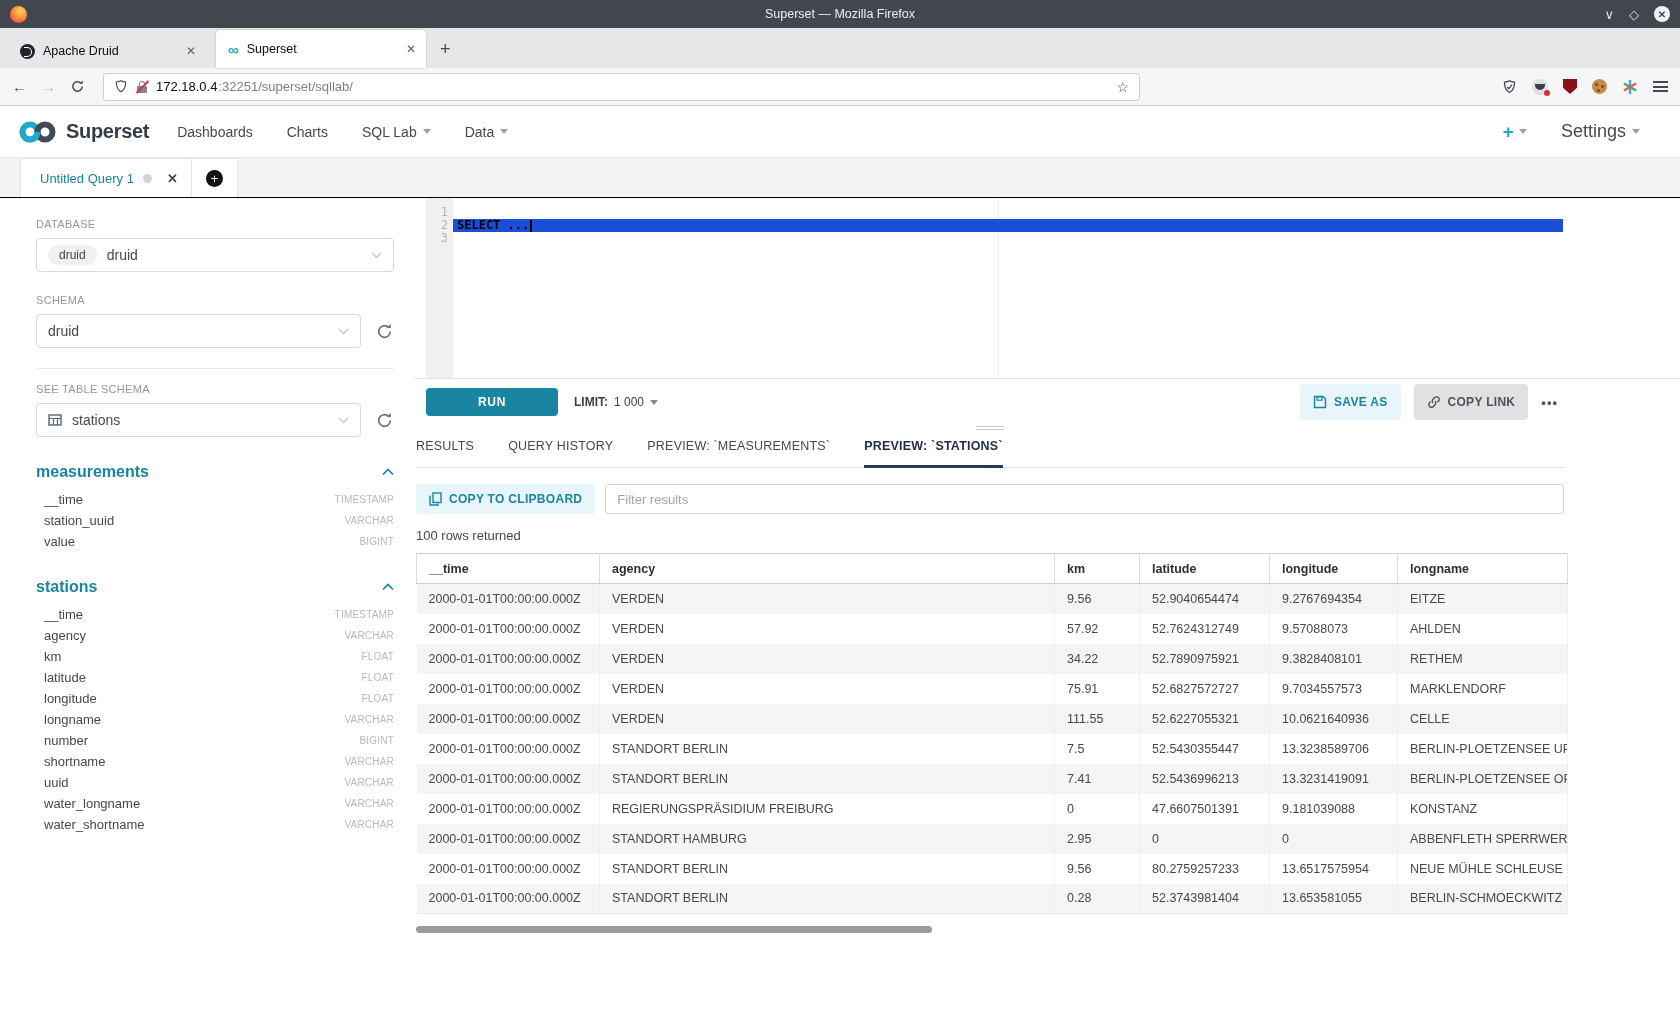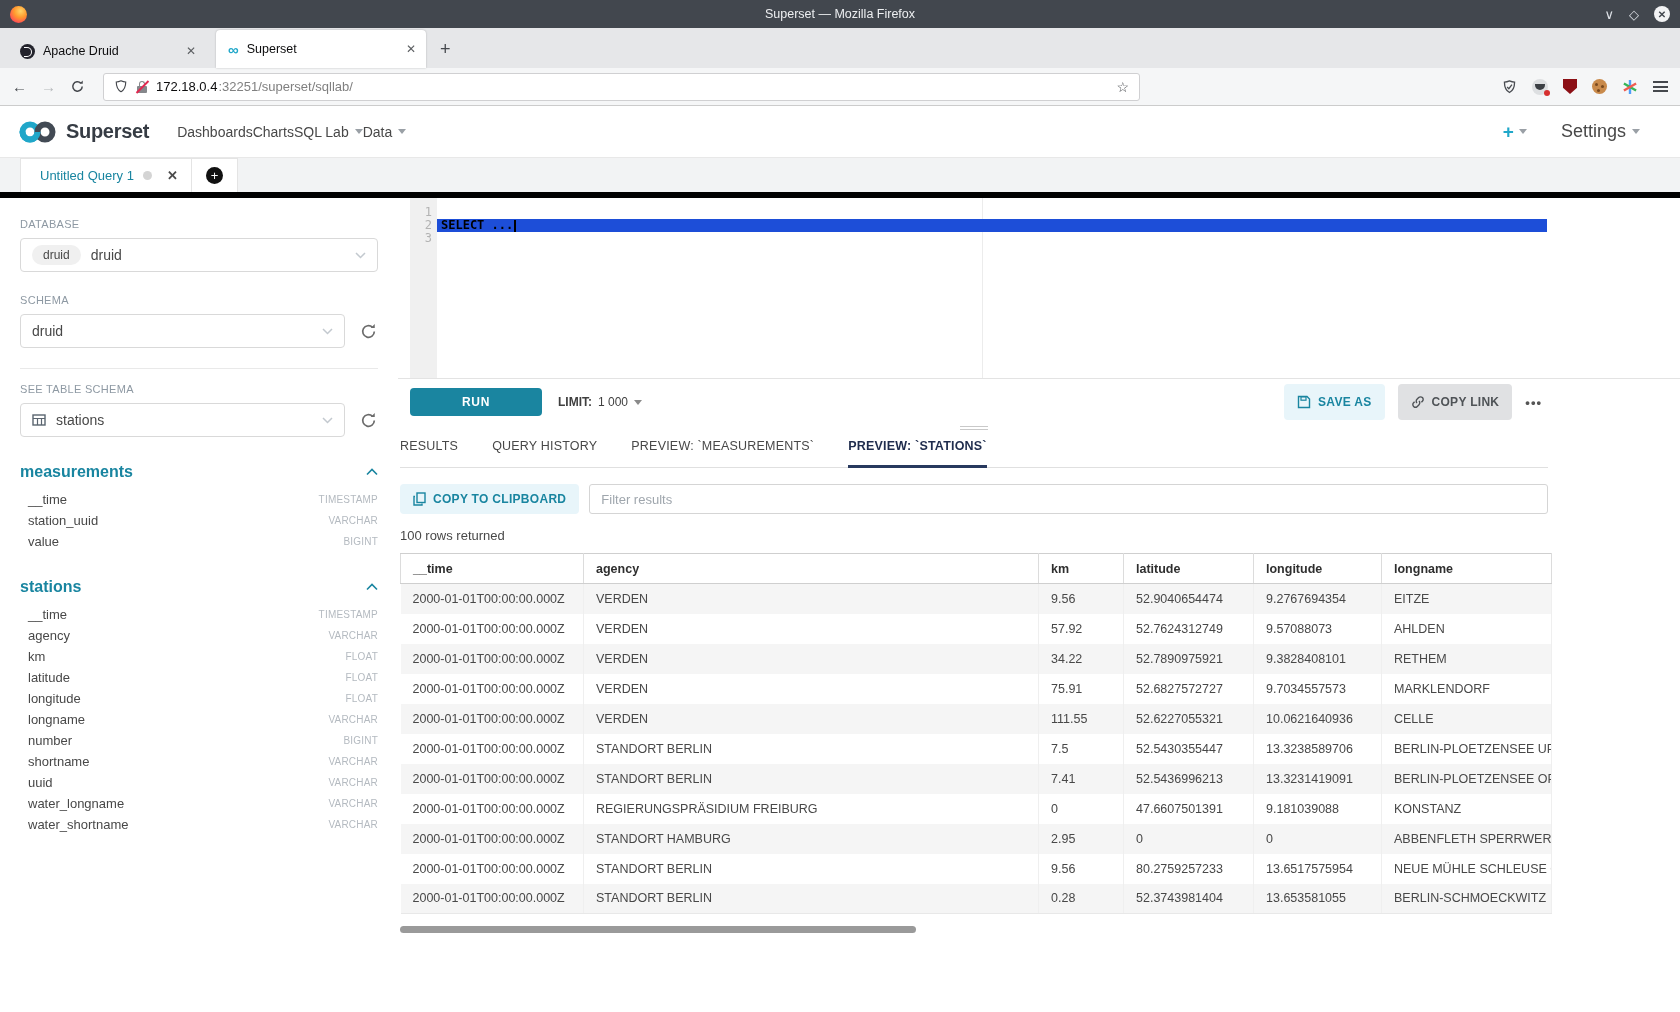--- a/index.html
+++ b/index.html
@@ -54,44 +54,44 @@
   .cookie-ic { width:15px; height:15px; border-radius:50%; background:#c98a4b; position:relative; }
   .cookie-ic::before { content:""; position:absolute; left:3px; top:4px; width:3px; height:3px; border-radius:50%;
     background:#7a4a1f; box-shadow:6px 2px 0 #7a4a1f, 2px 6px 0 #7a4a1f; }
   .burger { width:15px; height:11px; border-top:2px solid #45484d; border-bottom:2px solid #45484d; position:relative; }
   .burger::after { content:""; position:absolute; left:0; top:2.5px; width:100%; height:2px; background:#45484d; }
 
   
   .ss-nav { height:52px; background:#fff; border-bottom:1px solid #e8e8e8; display:flex; align-items:center; padding:0 18px; }
   .brand { display:flex; align-items:center; gap:8px; margin-right:28px; }
   .brand-name { font-size:20px; font-weight:bold; color:#363c44; letter-spacing:-0.3px; }
-  .nav-items { display:flex; align-items:center; }
+  .nav-items { display:flex; align-items:center; gap:34px; }
   .nav-item { font-size:14px; color:#484848; display:flex; align-items:center; gap:6px; cursor:pointer; }
   .caret { width:0; height:0; border-left:4px solid transparent; border-right:4px solid transparent;
     border-top:5px solid #9aa0a6; display:inline-block; }
   .nav-right { margin-left:auto; display:flex; align-items:center; gap:34px; padding-right:22px; }
   .plus-btn { color:#20a7c9; font-size:19px; font-weight:bold; display:flex; align-items:center; gap:5px; }
   .settings { font-size:18px; color:#484848; display:flex; align-items:center; gap:6px; }
 
   
-  .qtabs { height:40px; background:#f2f3f4; display:flex; align-items:stretch; padding-left:20px; border-bottom:6px solid #000000; }
+  .qtabs { height:40px; background:#f2f3f4; display:flex; align-items:stretch; padding-left:20px; border-bottom:1px solid #000000; }
   .qtab { background:#fff; border:1px solid #e4e4e4; border-bottom:none; display:flex; align-items:center;
     gap:9px; padding:0 14px 0 10px; width:172px; }
   .qtab-title { color:#1985a0; font-size:13px; white-space:nowrap; }
   .drag-dots { width:3px; height:15px; background:repeating-linear-gradient(#c3c3c3 0 2px, transparent 2px 4px); }
   .unsaved-dot { width:9px; height:9px; border-radius:50%; background:#d4d4d4; flex:none; }
   .qtab-x { color:#4a4a4a; font-size:13px; font-weight:bold; margin-left:6px; }
   .qtab-add { background:#fff; border:1px solid #e4e4e4; border-bottom:none; border-left:none;
     width:46px; display:flex; align-items:center; justify-content:center; }
   .add-circle { width:17px; height:17px; border-radius:50%; background:#111; color:#fff; font-size:13px;
     display:flex; align-items:center; justify-content:center; line-height:1; }
 
   
   .content { display:flex; height:814px; }
-  .sidebar { width:398px; flex:none; padding:14px 20px 0 20px; }
+  .sidebar { width:398px; flex:none; padding:14px 20px 0 20px;margin-left:16px; }
   .mainpane { width:1282px; flex:none; }
 
   
   .sb-label { font-size:11px; color:#8e99a3; letter-spacing:.3px; margin:14px 0 8px 0; }
   .sb-label:first-child { margin-top:6px; }
   .sel-row { display:flex; align-items:center; gap:14px; }
   .select { flex:1; height:34px; border:1px solid #d9d9d9; border-radius:4px; background:#fff;
     display:flex; align-items:center; gap:10px; padding:0 11px; }
   .select .val { font-size:14px; color:#484848; }
   .pill { background:#f0f0f0; border-radius:11px; padding:3px 11px; font-size:12px; color:#484848; }

